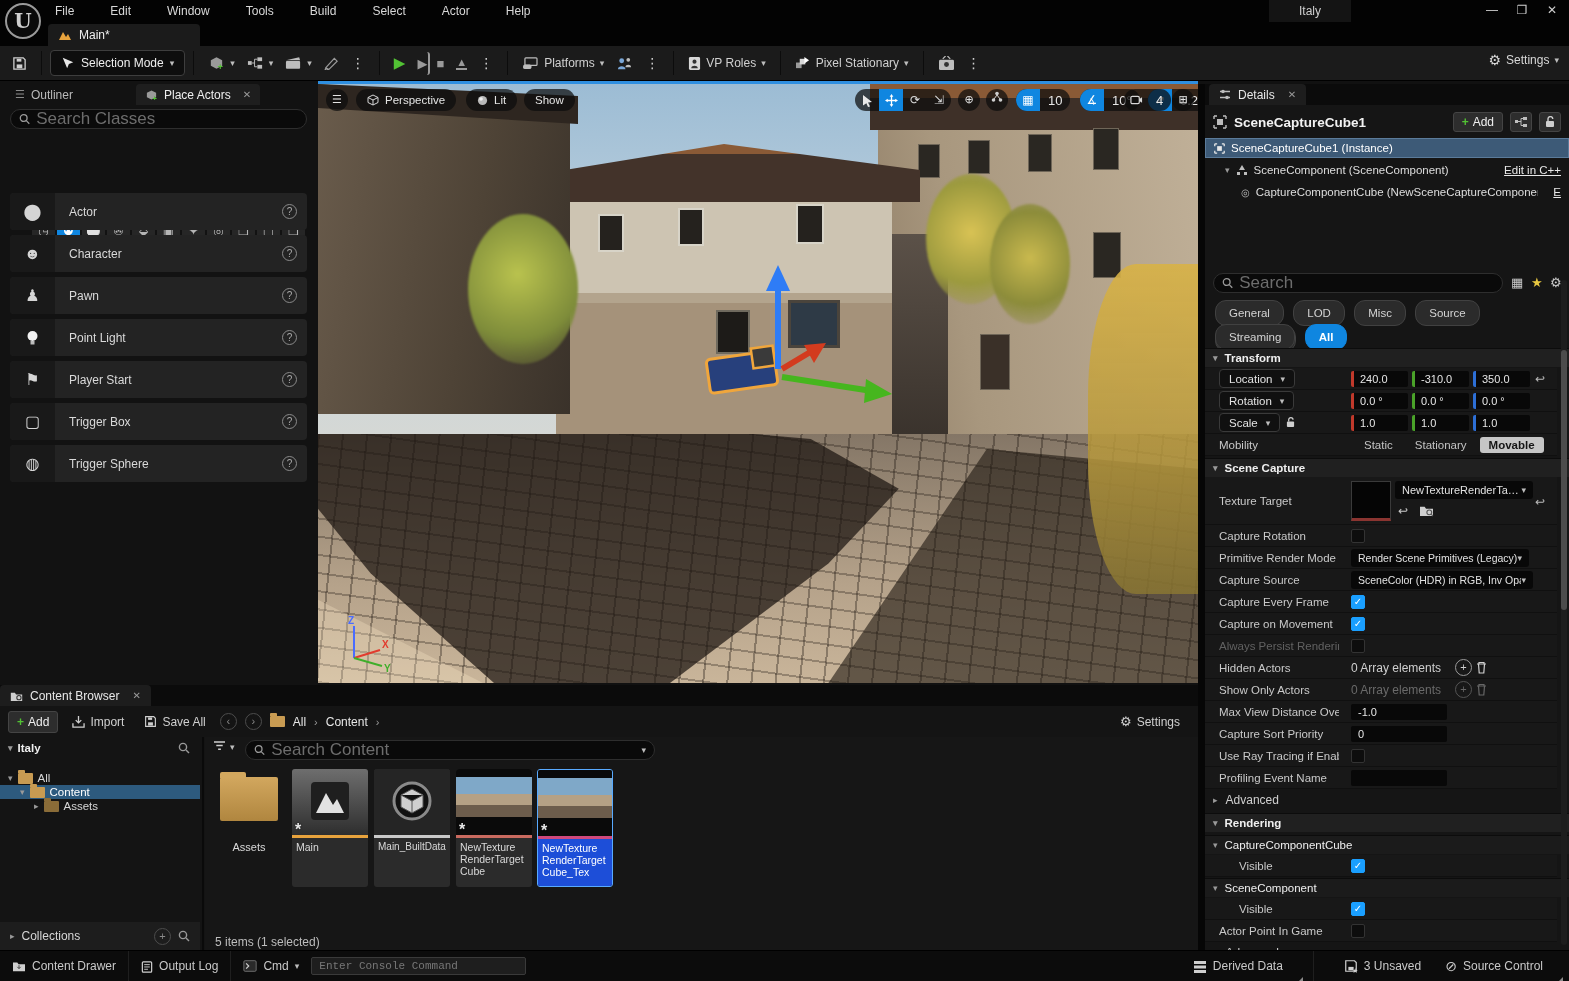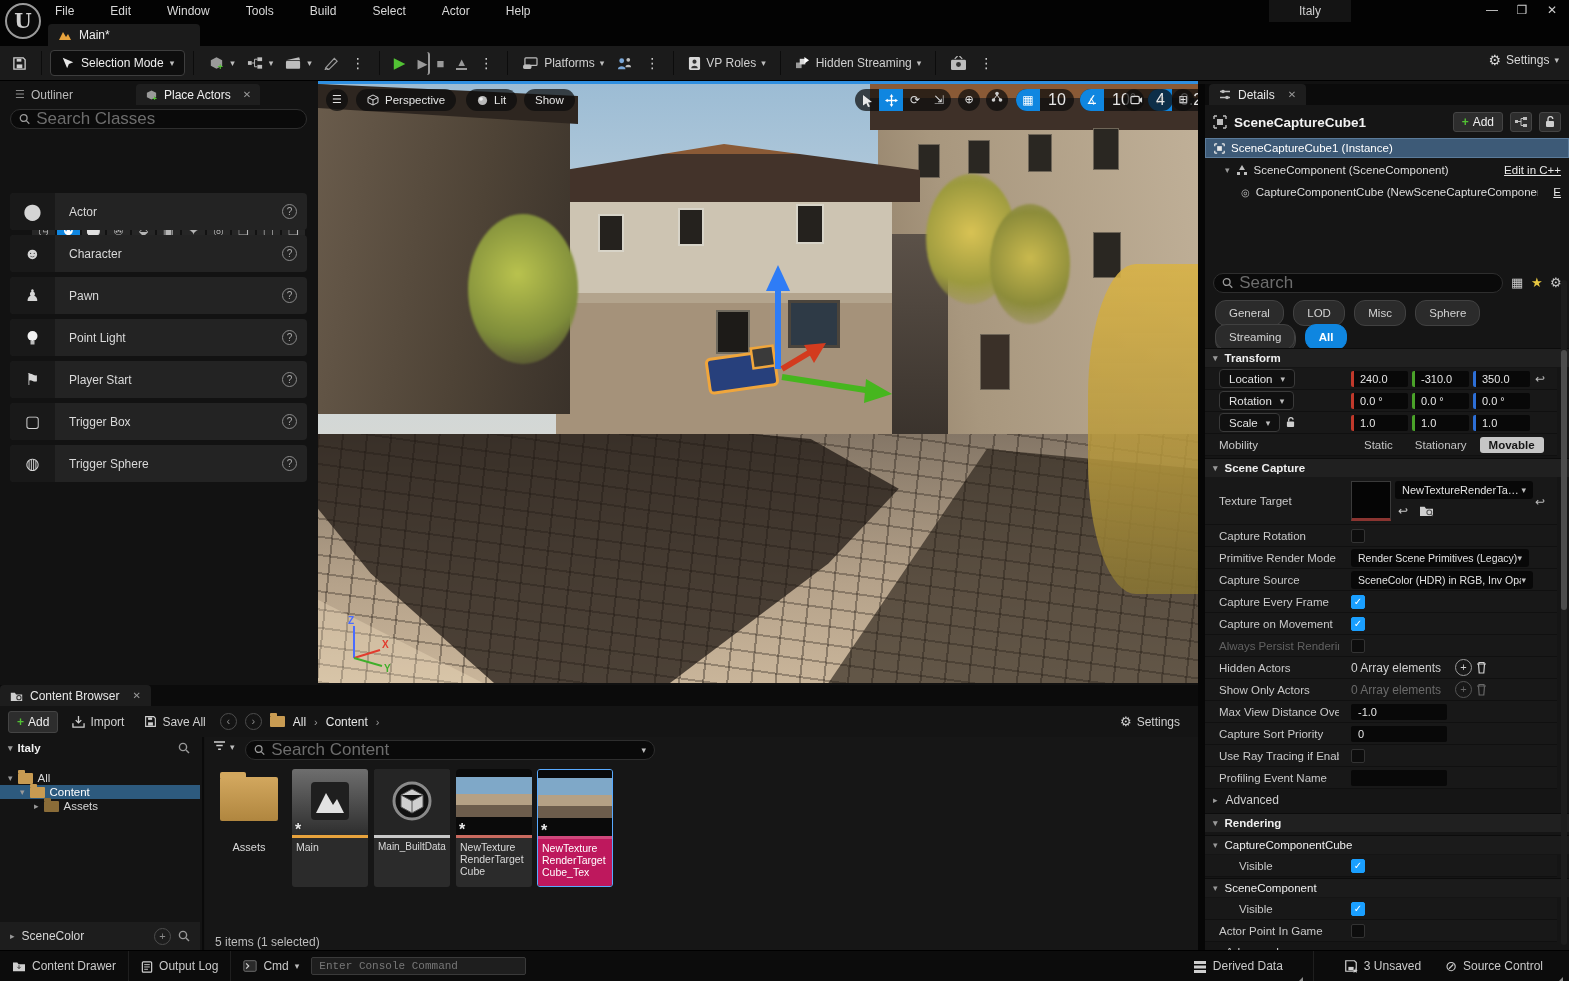--- a/index.html
+++ b/index.html
@@ -64,21 +64,21 @@
   .vp-ground{position:absolute;left:0;top:350px;width:880px;height:249px;background:repeating-linear-gradient(96deg,rgba(30,22,16,.35) 0 2px,transparent 2px 24px),repeating-linear-gradient(8deg,rgba(30,22,16,.3) 0 2px,transparent 2px 18px),linear-gradient(180deg,#847666,#b5a28a 60%,#c9b59a)}
   .vp-shadow{position:absolute;left:0;top:350px;width:880px;height:249px;background:rgba(28,21,16,.72);clip-path:polygon(0 0,30% -6%,56% 2%,66% 22%,58% 52%,40% 100%,20% 100%,6% 56%,0 30%)}
   .vp-shadow2{position:absolute;left:0;top:350px;width:880px;height:249px;background:rgba(30,23,17,.6);clip-path:polygon(76% 6%,100% 14%,100% 100%,58% 100%)}
   .vp-sun{position:absolute;left:0;top:480px;width:300px;height:119px;background:rgba(255,238,205,.28);clip-path:polygon(0 30%,55% 100%,0 100%)}
   
   .vp-pill{position:absolute;top:5px;height:22px;background:rgba(12,12,12,.72);border-radius:11px;display:flex;align-items:center;gap:6px;padding:0 11px;color:#e4e4e4;font-size:11.5px}
   .vp-circle{position:absolute;top:5px;width:22px;height:22px;background:rgba(12,12,12,.72);border-radius:50%;color:#e4e4e4;text-align:center;line-height:21px;font-size:11px}
   .vp-group{position:absolute;top:5px;height:22px;background:rgba(12,12,12,.72);border-radius:11px;display:flex;align-items:center;overflow:hidden}
   .vp-tool{width:24px;height:22px;display:flex;align-items:center;justify-content:center;color:#d8d8d8;font-size:12px}
   .vp-tool.sel{background:#0f86e0;color:#fff}
-  .vp-num{padding:0 8px;color:#e6e6e6;font-size:16px}
+  .vp-num{padding:0 8px;color:#e6e6e6;font-size:13px}
   #vp-axis{position:absolute;left:18px;top:530px}
   #vp-axis text{font-size:10px;font-weight:bold}
 
   
   #details{position:absolute;left:1205px;top:84px;width:364px;height:866px;background:#151515;overflow:hidden}
   #details .tabstrip,#cb .tabstrip{position:absolute;left:0;top:0;width:100%;height:21px;background:#0b0b0b}
   .dtab{position:absolute;left:0;top:0;height:21px;background:#1d1d1d;border-radius:4px 4px 0 0;display:flex;align-items:center;gap:7px;padding:0 10px;color:#e8e8e8}
   .closex{color:#9a9a9a;font-size:10px;margin-left:6px}
   #d-header{position:absolute;left:0;top:24px;width:100%;height:28px;display:flex;align-items:center;padding:0 8px;gap:7px}
   #d-header .name{font-size:13.5px;font-weight:bold;color:#f2f2f2;flex:1}
@@ -124,21 +124,21 @@
   .src-row.sel{background:#2d5a7e;color:#fff}
   #cb-collections{position:absolute;left:0;top:237px;width:200px;height:28px;background:#1d1d1d;display:flex;align-items:center;gap:7px;padding:0 10px;color:#d6d6d6}
   #cb-divider{position:absolute;left:202px;top:52px;width:2px;height:213px;background:#0a0a0a}
   #cb-assets{position:absolute;left:205px;top:52px;width:993px;height:213px;background:#161616}
   .tile{position:absolute;top:32px;width:76px;height:118px;background:#2b2b2b;border-radius:3px;overflow:hidden}
   .tile .thumb{position:absolute;left:0;top:0;width:100%;height:66px}
   .tile .bar{position:absolute;left:0;top:66px;width:100%;height:3px}
   .tile .tlabel{position:absolute;left:0;top:69px;width:100%;padding:3px 4px;color:#d9d9d9;font-size:10.5px;line-height:12px}
   .tile .starmark{position:absolute;left:3px;top:52px;color:#e8e8e8;font-size:16px;font-weight:bold;text-shadow:0 0 2px #000}
   .tile.sel{border:1px solid #58aaff}
-  .tile.sel .tlabel{background:#be185d;color:#fff;height:49px}
+  .tile.sel .tlabel{background:#1d4ed8;color:#fff;height:49px}
   .pano{background:linear-gradient(180deg,#0a0a0a 0 12%,#7fa8c8 12% 38%,#b5a185 38% 55%,#6d5d4c 55% 72%,#0a0a0a 72% 100%)}
   #cb-status{position:absolute;left:215px;top:250px;color:#bdbdbd;font-size:12px}
 
   
   #statusbar{position:absolute;left:0;top:950px;width:1569px;height:31px;background:#0c0c0c;border-top:1px solid #000;display:flex;align-items:center;color:#c9c9c9}
   .sb-item{display:flex;align-items:center;gap:6px;padding:0 12px;height:100%}
   .sb-sep{width:1px;height:100%;background:#1f1f1f}
   #console-input{width:215px;height:18px;background:#1e1e1e;border:1px solid #3a3a3a;border-radius:2px;color:#8a8a8a;font-family:"Liberation Mono",monospace;font-size:11px;padding:0 7px;outline:0}
   #console-input::placeholder{color:#777}
   #sb-right{margin-left:auto;display:flex;align-items:center;height:100%}
@@ -259,21 +259,21 @@
       <span>VP Roles</span>
       <span class="chev">▾</span>
     </div>
     <div class="tb-sep"></div>
     <div class="tb-btn">
       <svg width="16" height="14" viewBox="0 0 17 15">
           <rect x="1" y="7" width="6" height="6" fill="#9a9a9a"></rect>
           <rect x="5" y="3" width="6" height="6" fill="#d8d8d8"></rect>
           <path d="M10 1 l5 3.5 l-5 3.5 Z" fill="#fff"></path>
         </svg>
-      <span>Hidden Streaming</span>
+      <span>Pixel Stationary</span>
       <span class="chev">▾</span>
     </div>
     <div class="tb-sep"></div>
     <div class="tb-btn">
       <svg width="17" height="15" viewBox="0 0 18 16">
           <rect x="1" y="4" width="16" height="11" rx="1.5" fill="#bdbdbd"></rect>
           <circle cx="9" cy="9" r="2.6" fill="#333"></circle>
           <path d="M5 3 l3 -3 M13 3 l-3 -3" stroke="#bdbdbd" stroke-width="1.3"></path>
         </svg>
     </div>
@@ -603,21 +603,21 @@
       <input placeholder="Search" style="">
     </div>
     <span class="d-ico" style="left:306px">▦</span>
     <span class="d-ico" style="left:326px;color:#e8c741">★</span>
     <span class="d-ico" style="left:345px">⚙</span>
 
     <div style="position:absolute;left:10px;top:216px">
       <span class="ftab">General</span>
       <span class="ftab">LOD</span>
       <span class="ftab">Misc</span>
-      <span class="ftab">Sphere</span>
+      <span class="ftab">Source</span>
       <span class="ftab">Rendering</span>
     </div>
     <div style="position:absolute;left:10px;top:240px">
       <span class="ftab">Streaming</span>
       <span class="ftab sel">All</span>
     </div>
 
     <div class="sechdr" style="top:264px">
       <span class="caret">▾</span>
       <span>Transform</span>
@@ -893,21 +893,21 @@
         <span>Content</span>
       </div>
       <div class="src-row" style="top:62px;padding-left:34px">
         <span class="caret">▸</span>
         <span class="folder dark"></span>
         <span>Assets</span>
       </div>
     </div>
     <div id="cb-collections">
       <span class="caret">▸</span>
-      <span>SceneColor</span>
+      <span>Collections</span>
       <span class="circ" style="margin-left:auto">+</span>
       <svg width="12" height="12" viewBox="0 0 12 12">
           <circle cx="5" cy="5" r="3.6" fill="none" stroke="#9a9a9a" stroke-width="1.4"></circle>
           <path d="M8 8 L11 11" stroke="#9a9a9a" stroke-width="1.4"></path>
         </svg>
     </div>
     <div id="cb-divider"></div>
     <div id="cb-assets">
       <div style="position:absolute;left:8px;top:4px;display:flex;align-items:center;gap:4px">
         <svg width="13" height="11" viewBox="0 0 14 12">

